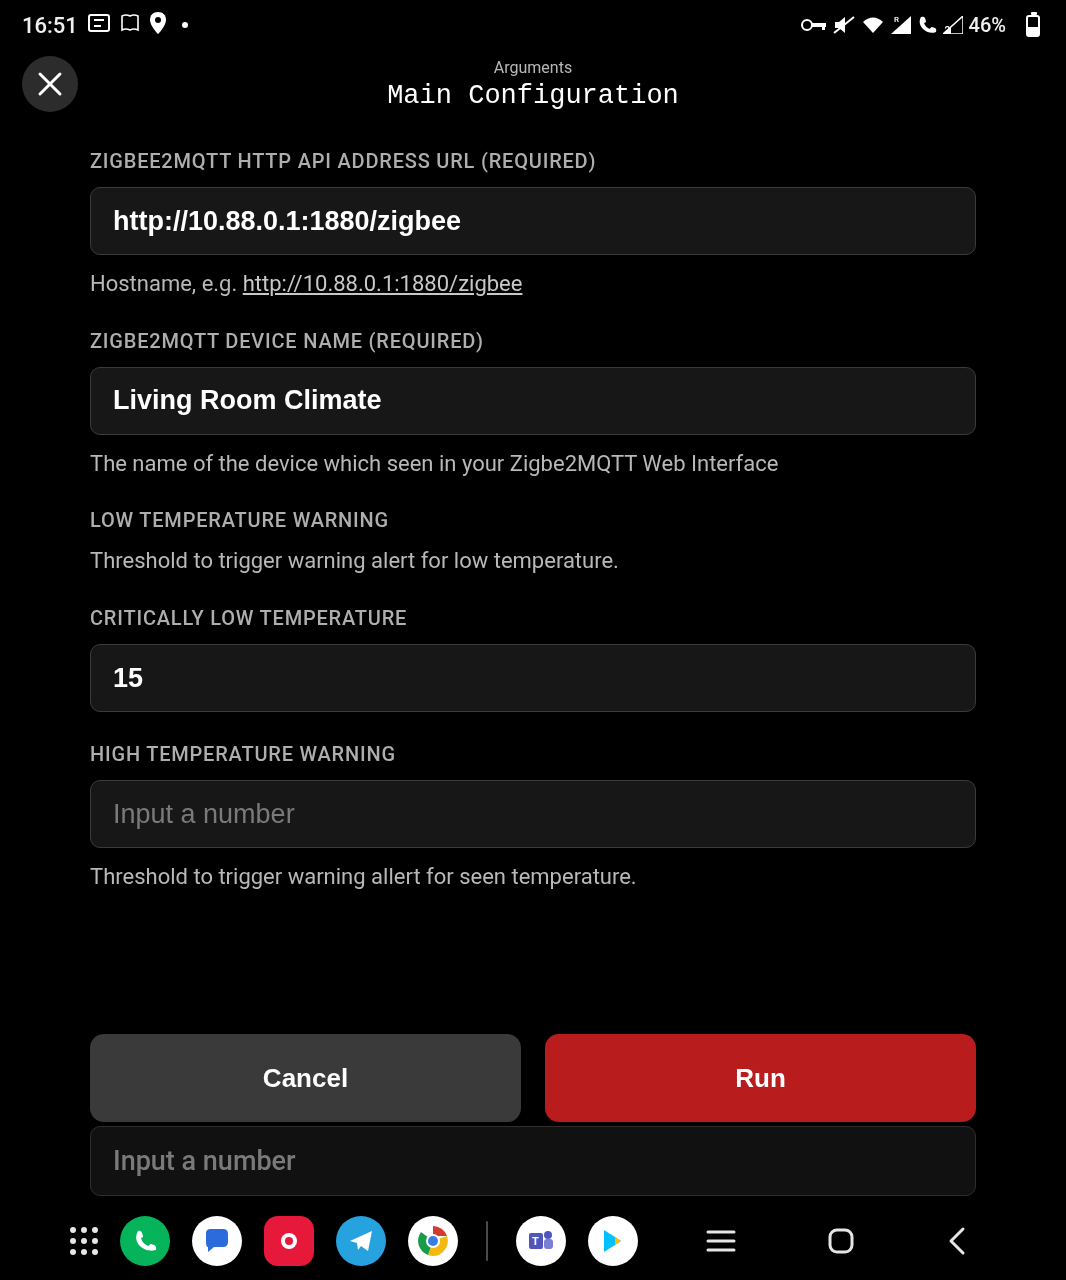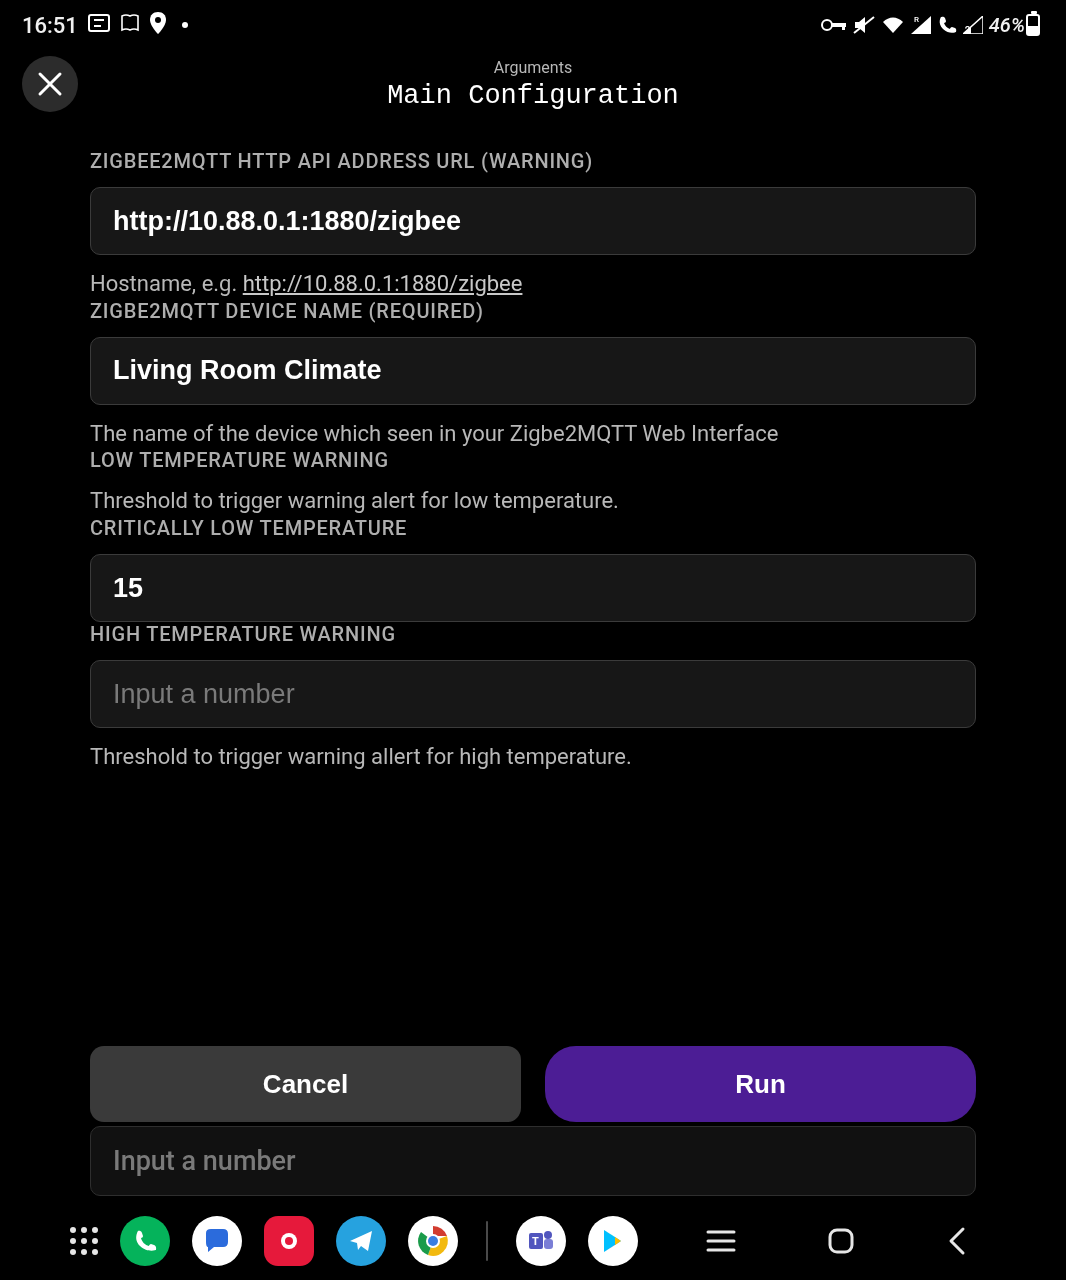--- a/index.html
+++ b/index.html
@@ -21,21 +21,21 @@
     justify-content: space-between;
     padding: 0 26px 0 22px;
     font-size: 22px;
     font-weight: 500;
     color: #f0f0f0;
   }
   .status-left, .status-right { display: flex; align-items: center; gap: 10px; }
   .status-right { gap: 6px; font-size: 20px; }
   .status-right svg { display: block; }
   .dot { width:6px; height:6px; border-radius:50%; background:#fff; display:inline-block; margin-left:6px; }
-  .batt-wrap { display:flex; align-items:center; gap:1px;font-style:italic; }
+  .batt-wrap { display:flex; align-items:flex-end; gap:20px; }
   .batt { width:14px; height:22px; border:2px solid #fff; border-radius:3px; position:relative; }
   .batt::before { content:""; position:absolute; top:-5px; left:3px; width:6px; height:3px; background:#fff; border-radius:1px; }
   .batt-fill { position:absolute; bottom:0; left:0; right:0; height:46%; background:#fff; }
 
   
   .header {
     position: relative;
     text-align: center;
     padding: 8px 0 18px;
   }
@@ -49,21 +49,21 @@
     border-radius: 50%;
     background: #2c2c2c;
     display: flex; align-items: center; justify-content: center;
     cursor: pointer;
   }
 
   
   .content {
     padding: 0 90px;
   }
-  .field { }
+  .field { margin-top: 30px; }
   .field:first-child { margin-top: 20px; }
   .label {
     font-size: 20px;
     letter-spacing: 0.8px;
     color: #aeaeae;
     font-weight: 500;
     margin-bottom: 14px;
   }
   .input {
     width: 100%;
@@ -89,30 +89,30 @@
   
   .actions {
     position: absolute;
     left: 90px; right: 90px;
     bottom: 158px;
     display: flex;
     gap: 24px;
   }
   .btn {
     flex: 1;
-    height: 76px;
+    height: 88px;
     border-radius: 14px;
     font-size: 26px;
     font-weight: 600;
     display: flex; align-items: center; justify-content: center;
     cursor: pointer;
     border: none;
   }
   .btn-cancel { background: #3a3a3a; color: #fff; }
-  .btn-run    { background: #4c1d95; color: #fff; border-radius: 31px; }
+  .btn-run    { background: #b91c1c; color: #fff; }
 
   
   .peek-input {
     position: absolute;
     left: 90px; right: 90px;
     bottom: 84px;
     height: 70px;
     background: #111;
     border: 1px solid #2e2e2e;
     border-radius: 10px;
@@ -223,21 +223,21 @@
         <line x1="23" y1="3" x2="3" y2="23" stroke="#fff" stroke-width="3" stroke-linecap="round"></line>
       </svg>
   </div>
   <div class="subtitle">Arguments</div>
   <div class="title">Main Configuration</div>
 </div>
 
 <div class="content">
 
   <div class="field">
-    <div class="label">ZIGBEE2MQTT HTTP API ADDRESS URL (WARNING)</div>
+    <div class="label">ZIGBEE2MQTT HTTP API ADDRESS URL (REQUIRED)</div>
     <input class="input" value="http://10.88.0.1:1880/zigbee" style="">
     <div class="help">
       <span>Hostname, e.g. </span><span class="underline">http://10.88.0.1:1880/zigbee</span>
     </div>
   </div>
 
   <div class="field">
     <div class="label">ZIGBE2MQTT DEVICE NAME (REQUIRED)</div>
     <input class="input" value="Living Room Climate" style="">
     <div class="help">The name of the device which seen in your Zigbe2MQTT Web Interface</div>
@@ -249,21 +249,21 @@
   </div>
 
   <div class="field">
     <div class="label">CRITICALLY LOW TEMPERATURE</div>
     <input class="input" value="15" style="">
   </div>
 
   <div class="field">
     <div class="label">HIGH TEMPERATURE WARNING</div>
     <input class="input" placeholder="Input a number" style="">
-    <div class="help">Threshold to trigger warning allert for high temperature.</div>
+    <div class="help">Threshold to trigger warning allert for seen temperature.</div>
   </div>
 
 </div>
 
 <div class="actions">
   <button class="btn btn-cancel">Cancel</button>
   <button class="btn btn-run">Run</button>
 </div>
 
 <div class="peek-input">

